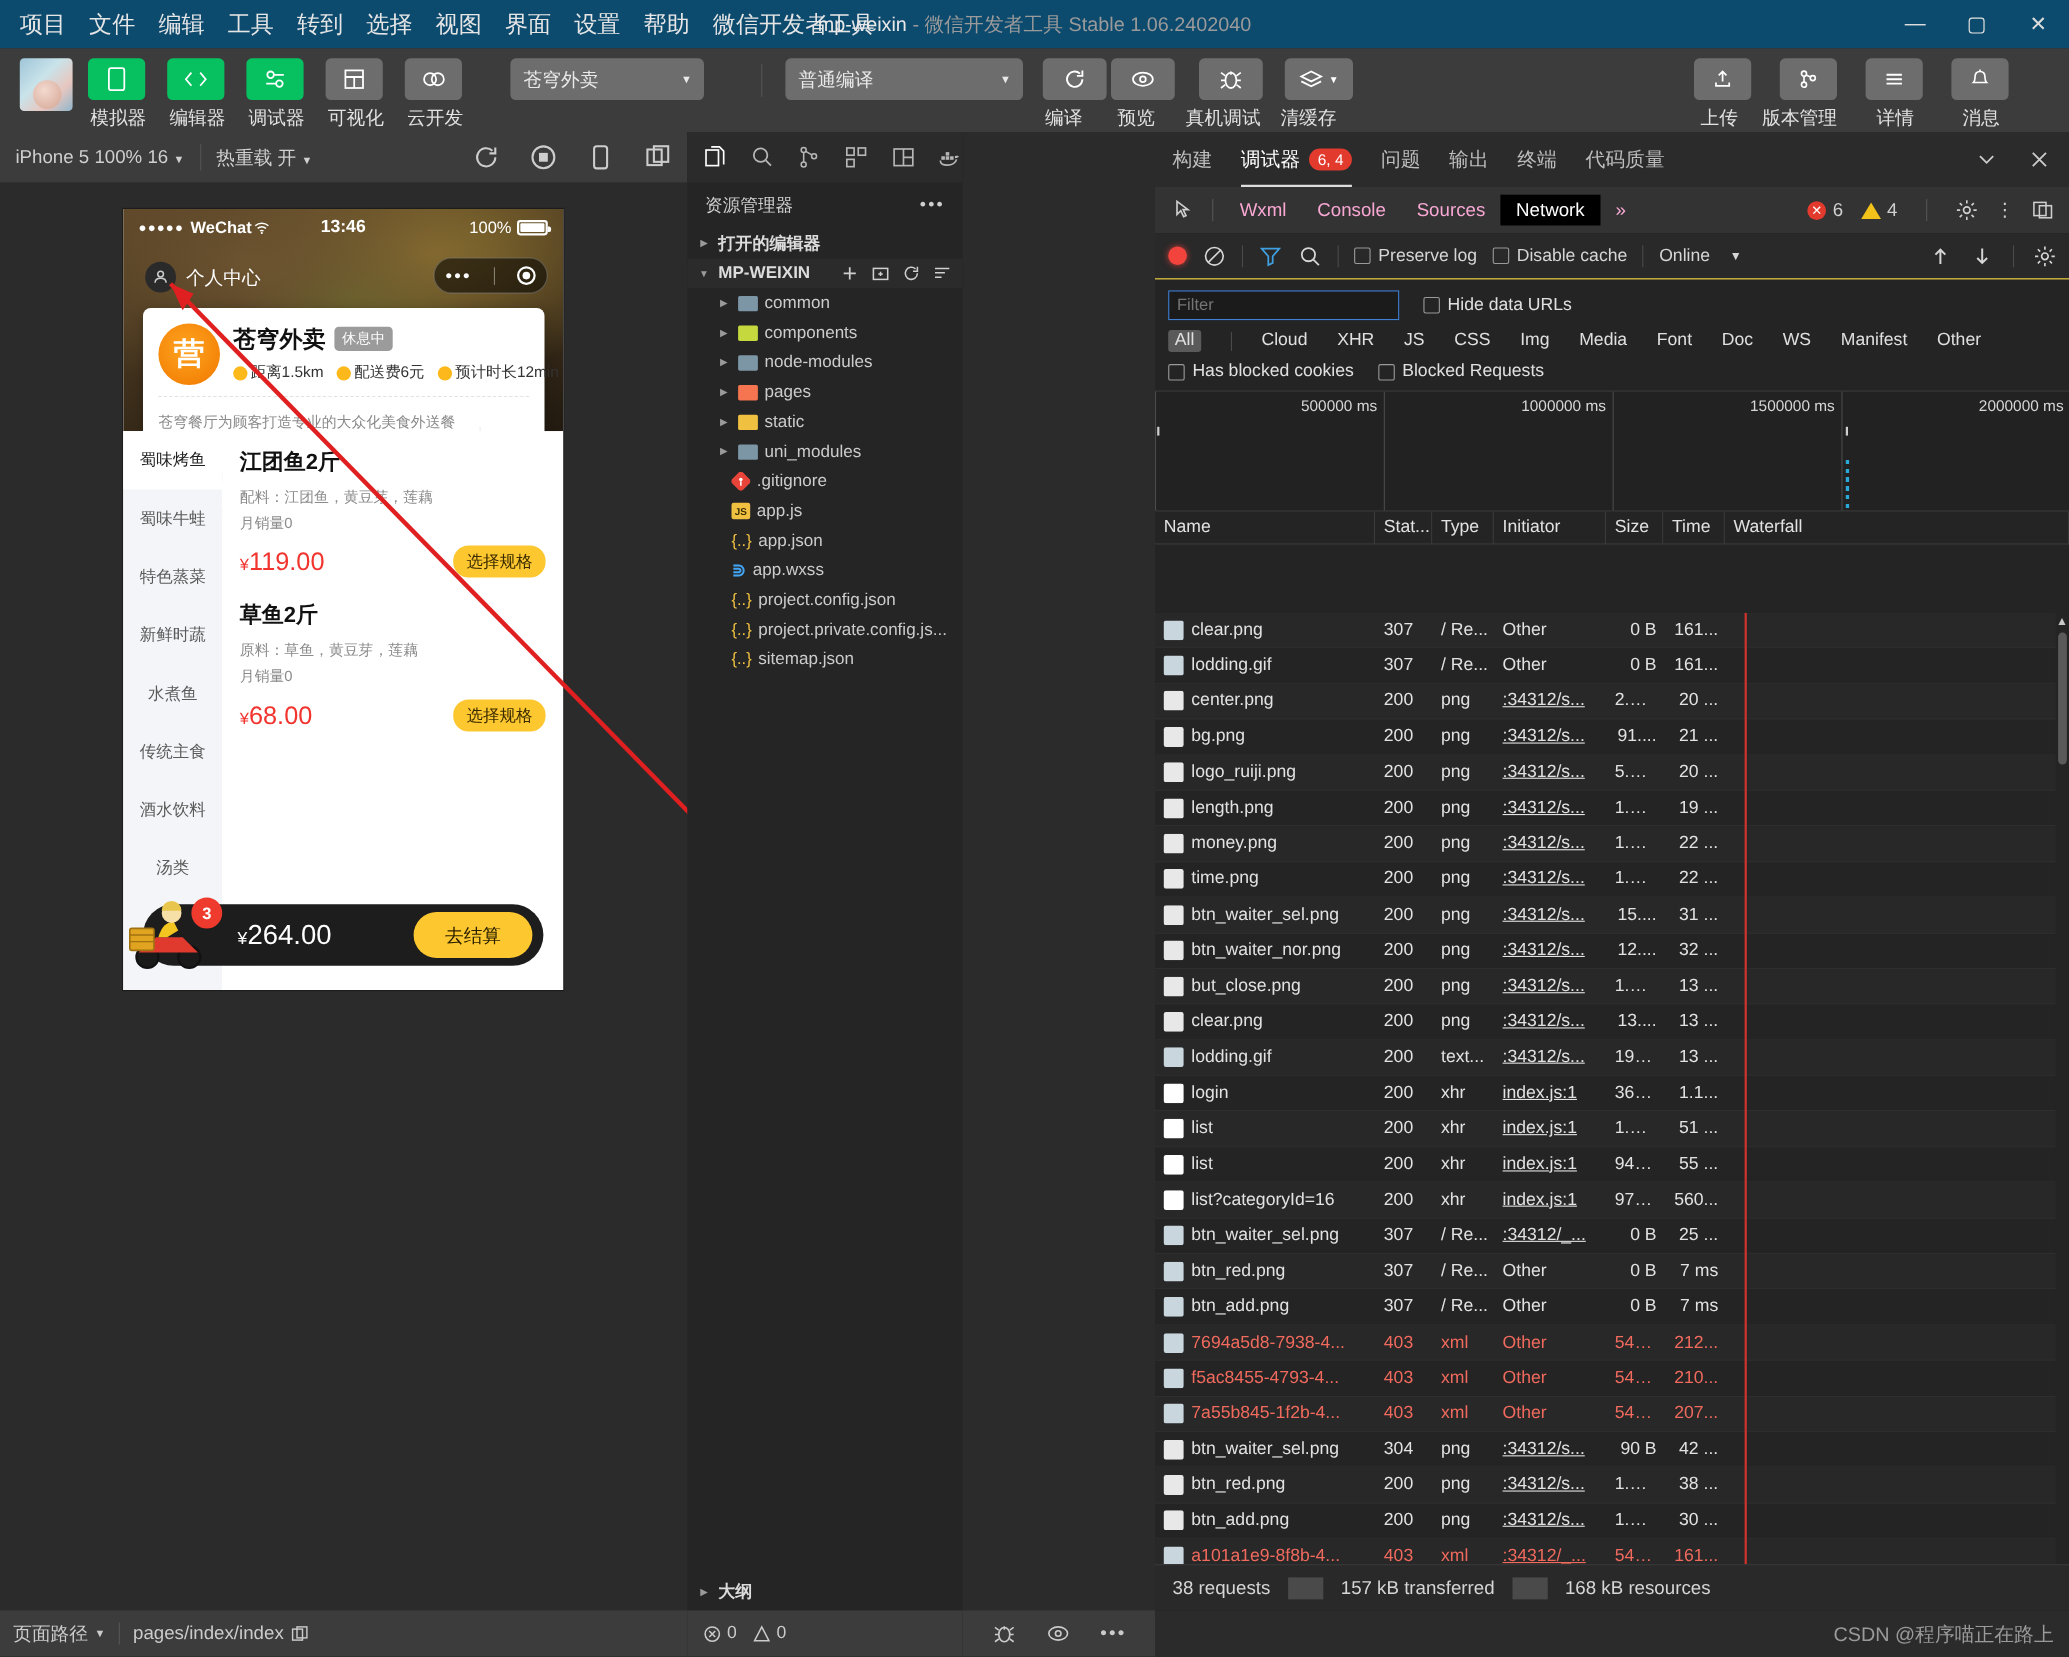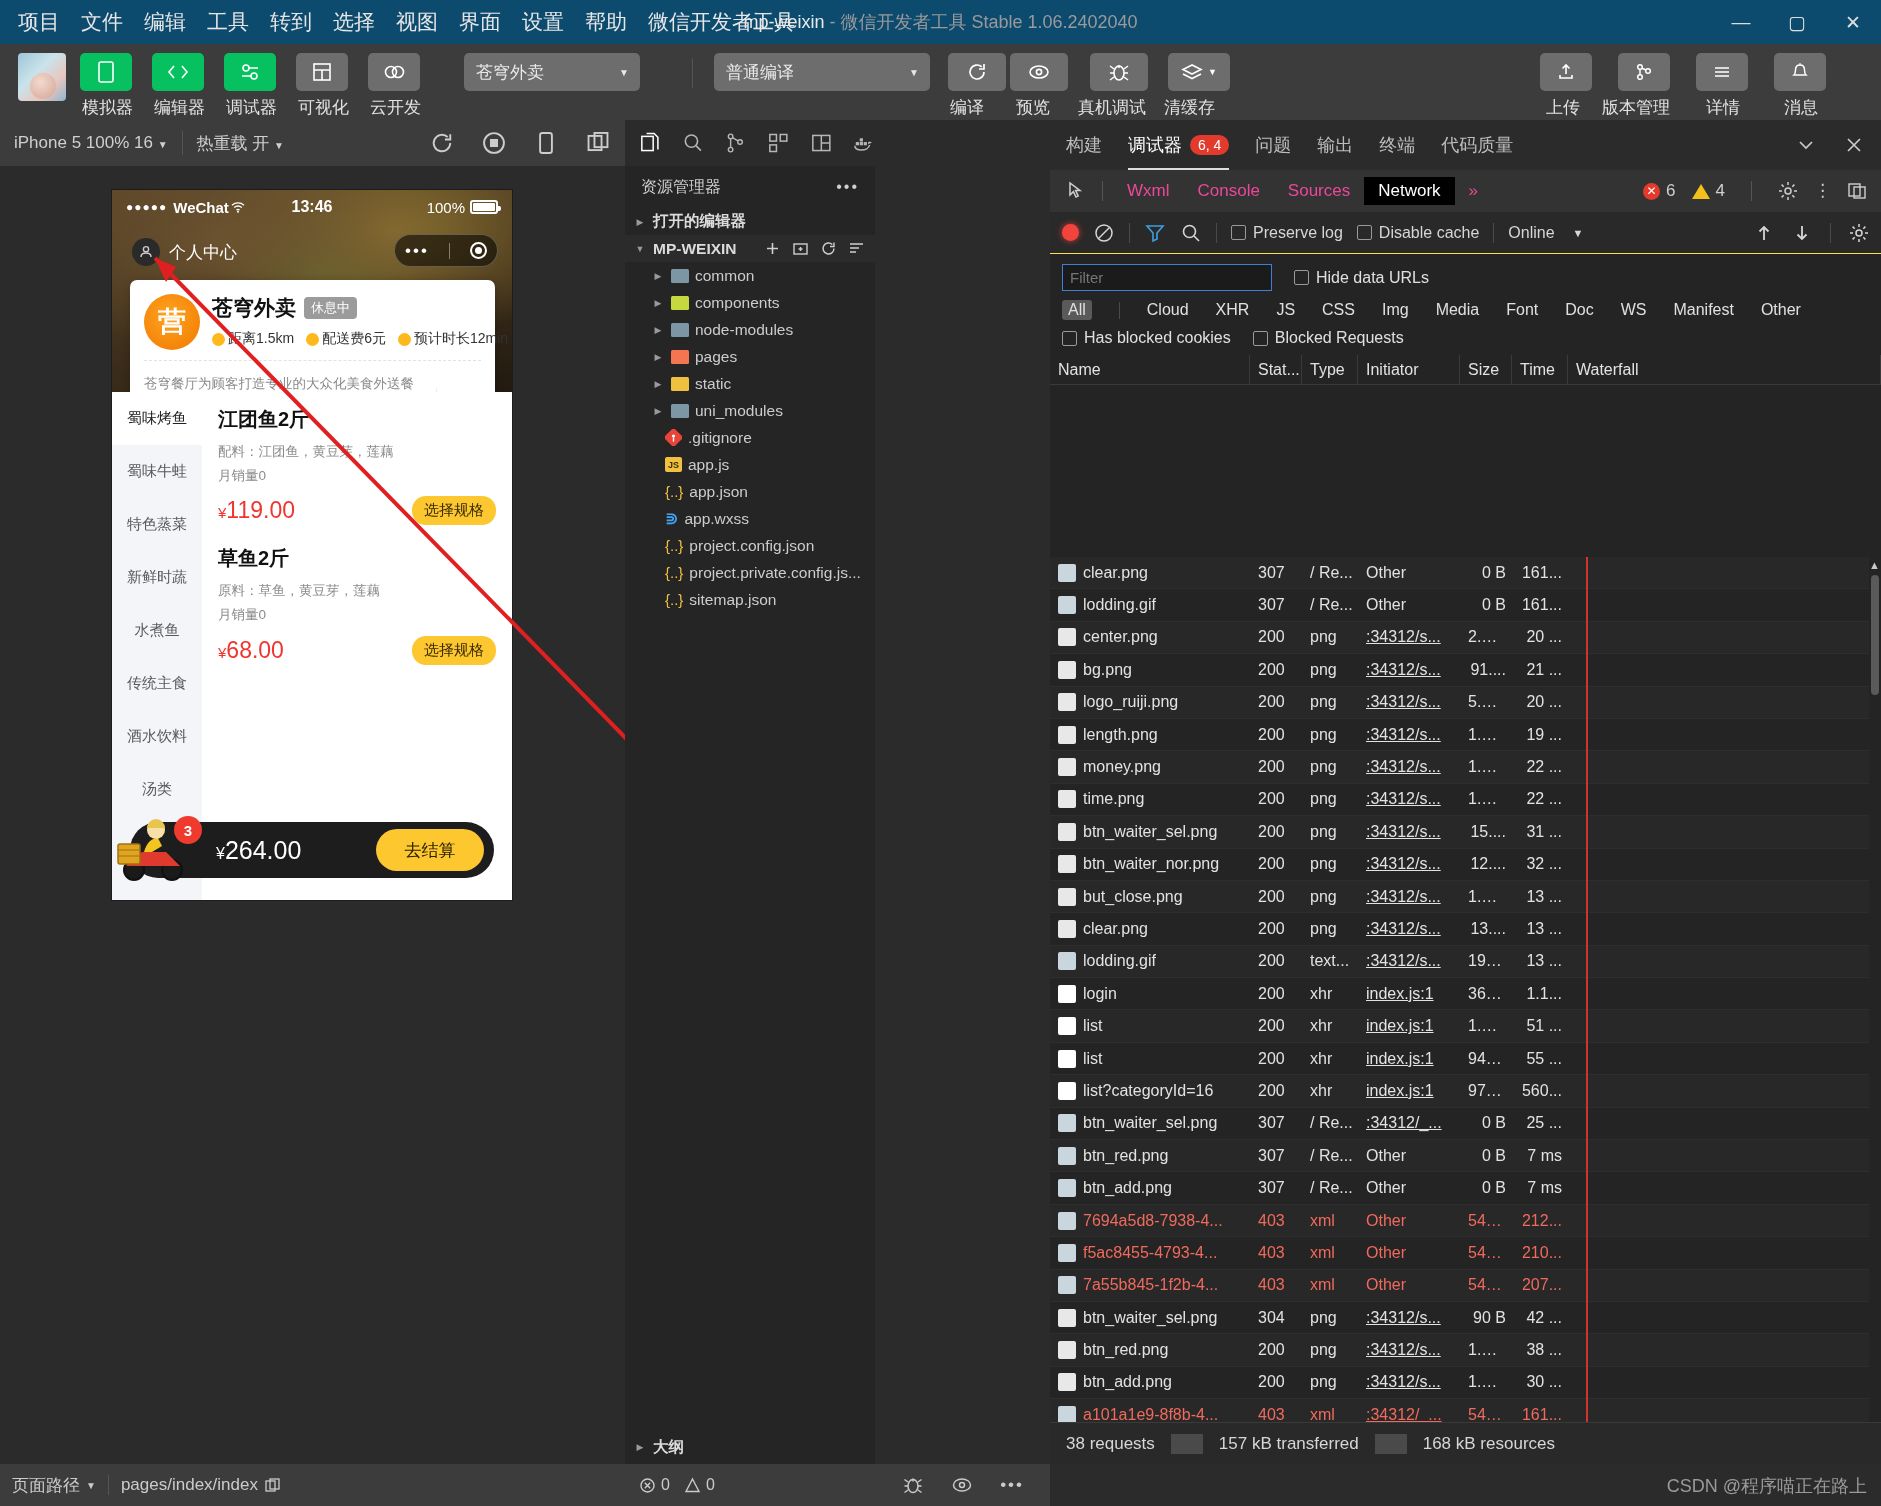--- a/index.html
+++ b/index.html
@@ -194,21 +194,21 @@
   .pill { background:#e23b2e; color:#fff; font-size:14px; border-radius:11px;
     padding:2px 8px; }
   .dt-tabs .right { position:absolute; right:16px; display:flex; gap:26px;
     color:#cbcbcb; align-items:center; }
 
   .panel-tabs { height:42px; background:#333; display:flex; align-items:center;
     padding-left:12px; gap:0; }
   .insp-ic { width:30px; height:30px; color:#cfcfcf; display:flex;
     align-items:center; justify-content:center; cursor:pointer; }
   .pt-sep { width:1px; height:20px; background:#555; margin:0 10px; }
-  .ptab { color:#ec4899; font-size:17px; padding:4px 14px; cursor:pointer; }
+  .ptab { color:#f9a8d4; font-size:17px; padding:4px 14px; cursor:pointer; }
   .ptab.active { background:#000; color:#fff; }
   .pt-right { margin-left:auto; display:flex; align-items:center; gap:16px;
     padding-right:14px; color:#cfcfcf; font-size:17px; }
   .err-chip { display:flex; align-items:center; gap:6px; }
   .dotr { width:17px; height:17px; border-radius:50%; background:#e23b2e;
     color:#fff; font-size:12px; display:flex; align-items:center;
     justify-content:center; }
   .warn-tri { width:0; height:0; border-left:9px solid transparent;
     border-right:9px solid transparent; border-bottom:15px solid #f2c21a; }
 
@@ -901,20 +901,37 @@
     <span class="nt-lbl">
       <i class="cb"></i>
       <em style="font-style:normal">Has blocked cookies</em>
     </span>
     <span class="nt-lbl">
       <i class="cb"></i>
       <em style="font-style:normal">Blocked Requests</em>
     </span>
   </div>
 
+  <div class="timeline">
+    <div class="tl-cell" style="left:0;width:208px">
+        <span class="tl-lbl">500000 ms</span>
+      </div>
+    <div class="tl-cell" style="left:208px;width:208px">
+        <span class="tl-lbl">1000000 ms</span>
+      </div>
+    <div class="tl-cell" style="left:416px;width:208px">
+        <span class="tl-lbl">1500000 ms</span>
+      </div>
+    <div class="tl-cell" style="left:624px;width:208px">
+        <span class="tl-lbl">2000000 ms</span>
+      </div>
+    <div style="position:absolute;left:2px;top:32px;width:2px;height:8px;background:#cfcfcf"></div>
+    <div style="position:absolute;left:628px;top:32px;width:2px;height:8px;background:#cfcfcf"></div>
+    <div style="position:absolute;left:628px;top:62px;width:3px;height:44px;background:repeating-linear-gradient(#2aa8d8 0 4px,transparent 4px 8px)"></div>
+  </div>
 
   <div class="net-head">
     <div class="c-name">Name</div>
     <div class="c-stat">Stat...</div>
     <div class="c-type">Type</div>
     <div class="c-init">Initiator</div>
     <div class="c-size" style="justify-content:flex-start">Size</div>
     <div class="c-time" style="justify-content:flex-start">Time</div>
     <div class="c-wf">Waterfall</div>
   </div>

